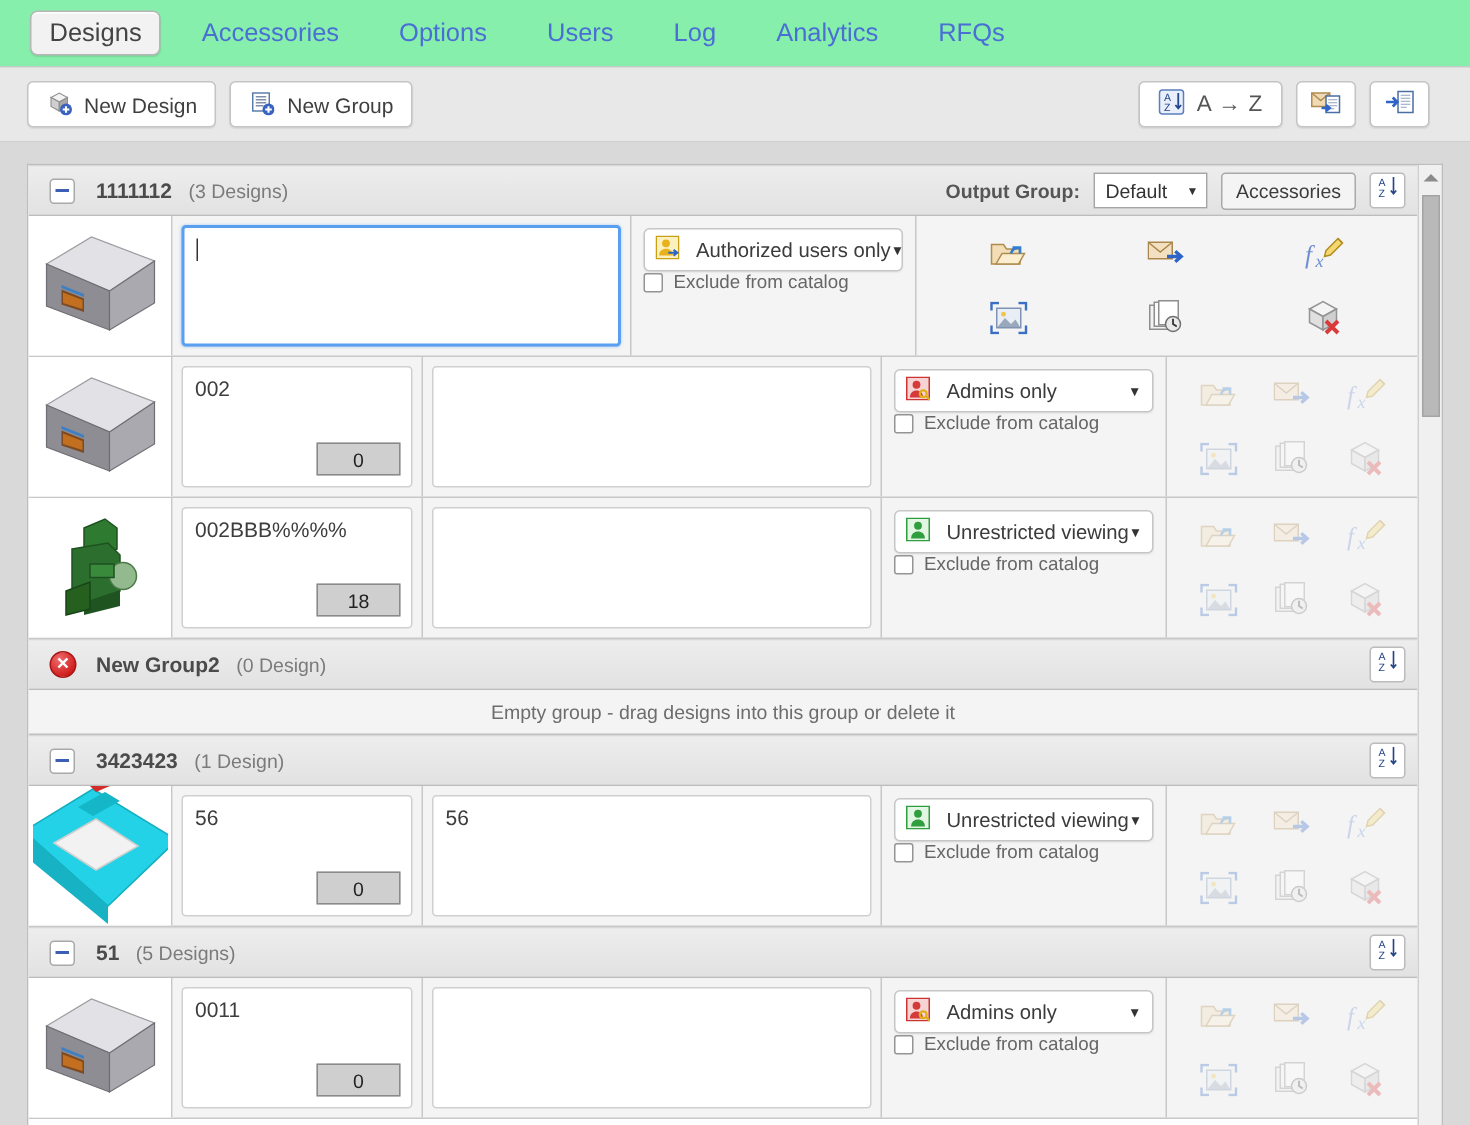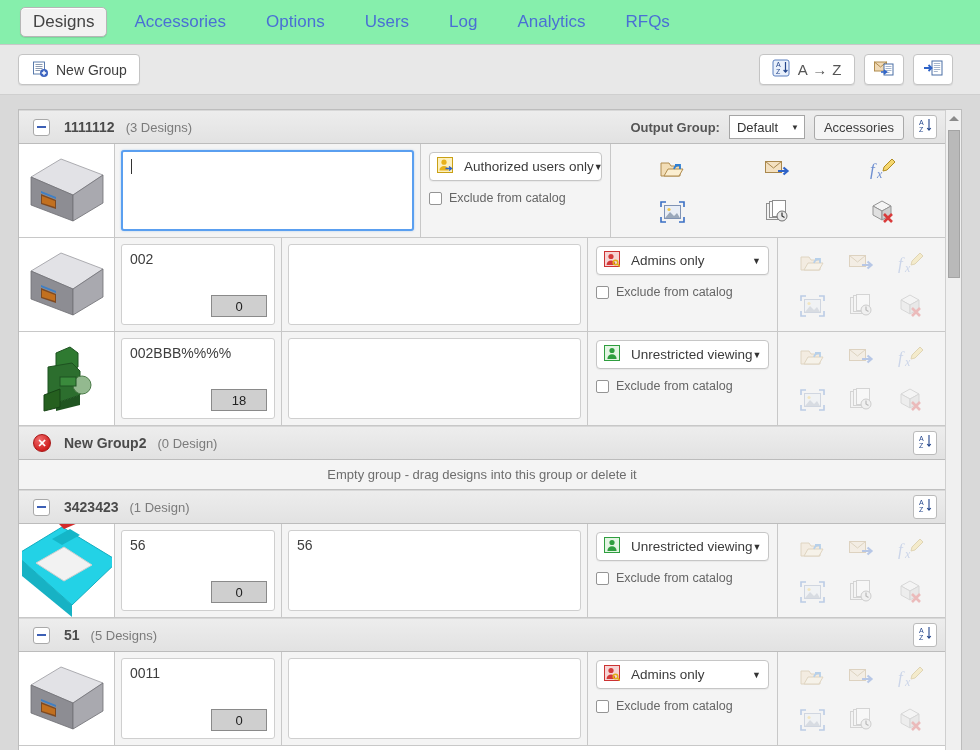--- a/index.html
+++ b/index.html
@@ -273,21 +273,20 @@
     font-size: 13.5px;
     color: #3b3b3b;
     cursor: pointer;
     box-shadow: 0 1px 1px rgba(0,0,0,.05);
   }
   .perm-select .ptxt { flex: 1; margin-left: 11px; white-space: nowrap; }
   .perm-select .car { font-size: 9px; color: #333; }
   .chk-wrap {
     display: flex;
     align-items: center;
-    margin-top: 10px;
     font-size: 12.5px;
     color: #666;
     cursor: pointer;
   }
   .chk {
     width: 13px; height: 13px;
     background: #fff;
     border: 1px solid #949494;
     border-radius: 2px;
     margin-right: 7px;
@@ -344,20 +343,32 @@
     <div class="tab active">Designs</div>
     <div class="tab">Accessories</div>
     <div class="tab">Options</div>
     <div class="tab">Users</div>
     <div class="tab">Log</div>
     <div class="tab">Analytics</div>
     <div class="tab">RFQs</div>
   </div>
 
 <div id="toolbar">
+  <div class="tbtn">
+    <span>
+      <svg width="17" height="17" viewBox="0 0 17 17">
+        <polygon points="3,5 8.5,2 14,5 8.5,8" fill="#f2f2f2" stroke="#8d8d8d" stroke-width="0.7"></polygon>
+        <polygon points="3,5 8.5,8 8.5,14 3,11" fill="#cfcfcf" stroke="#8d8d8d" stroke-width="0.7"></polygon>
+        <polygon points="14,5 8.5,8 8.5,14 14,11" fill="#a9a9a9" stroke="#8d8d8d" stroke-width="0.7"></polygon>
+        <circle cx="13" cy="13" r="4" fill="#3a62bf"></circle>
+        <path d="M13 10.8v4.4M10.8 13h4.4" stroke="#fff" stroke-width="1.4"></path>
+      </svg>
+    </span>
+    <span>New Design</span>
+  </div>
   <div class="tbtn">
     <span>
       <svg width="17" height="17" viewBox="0 0 17 17">
         <rect x="2.5" y="2" width="11" height="12" fill="#fff" stroke="#4a6fa5" stroke-width="0.9"></rect>
         <path d="M4.5 4.5h7M4.5 6.5h7M4.5 8.5h7M4.5 10.5h5" stroke="#7e8fa8" stroke-width="0.9"></path>
         <circle cx="13" cy="13" r="4" fill="#3a62bf"></circle>
         <path d="M13 10.8v4.4M10.8 13h4.4" stroke="#fff" stroke-width="1.4"></path>
       </svg>
     </span>
     <span>New Group</span>

